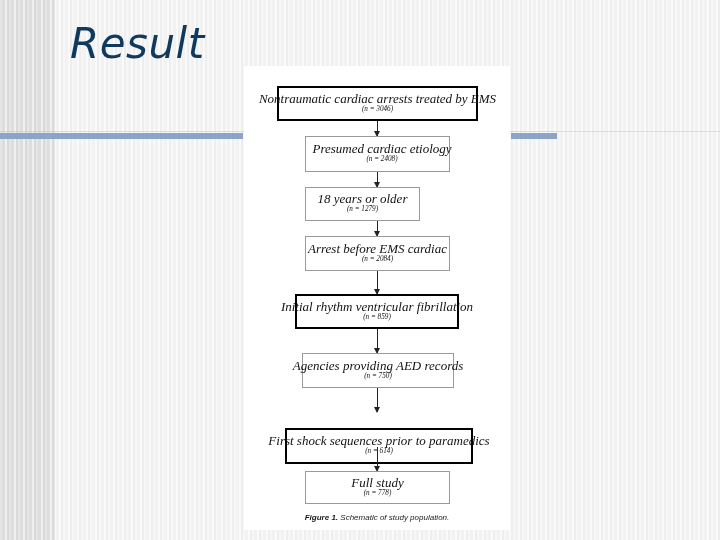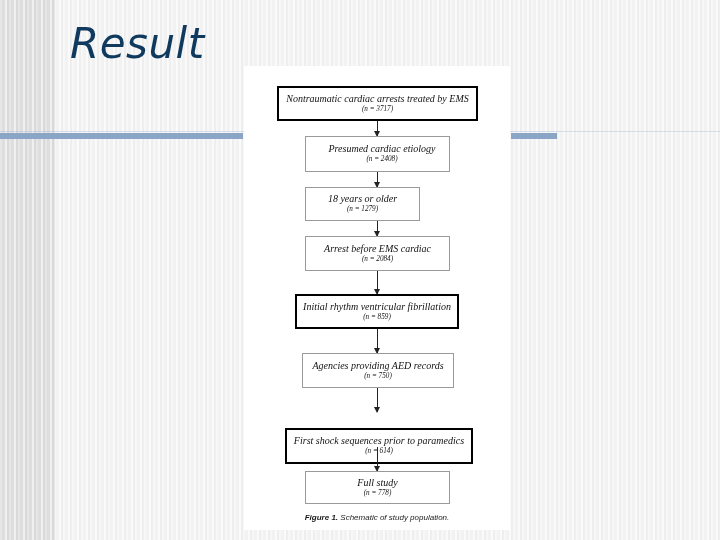--- a/index.html
+++ b/index.html
@@ -118,21 +118,21 @@
     text-align: center;
     font-family: "Liberation Serif", serif;
     color: #111111;
     display: flex;
     flex-direction: column;
     align-items: center;
     justify-content: center;
     padding: 2px 3px;
   }
   .node .label {
-    font-size: 10px;
+    font-size: 13px;
     line-height: 10px;
     white-space: nowrap;
   }
   .node .count {
     font-size: 7.2px;
     line-height: 10px;
   }
   .node.heavy { border-width: 2px; border-color: #000000; }
   .node.light { border-width: 1px; border-color: #9a9a9a; }
 
@@ -179,21 +179,21 @@
 
   <div class="rule-hairline"></div>
   <div class="rule rule-left"></div>
   <div class="rule rule-right"></div>
 
   <div class="figure-panel">
     <div class="flow">
 
       <div class="node heavy" style="left:33px;  top:12px;  width:201px; height:35px;">
         <div class="label">Nontraumatic cardiac arrests treated by EMS</div>
-        <div class="count">(n = 3717)</div>
+        <div class="count">(n = 3046)</div>
       </div>
       <div class="arrow" style="left:133px; top:47px;  height:15px;"></div>
 
       <div class="node light" style="left:61px;  top:62px;  width:145px; height:36px;padding-left:12px;">
         <div class="label">Presumed cardiac etiology</div>
         <div class="count">(n = 2408)</div>
       </div>
       <div class="arrow" style="left:133px; top:98px;  height:15px;"></div>
 
       <div class="node light" style="left:61px;  top:113px; width:115px; height:34px;">

